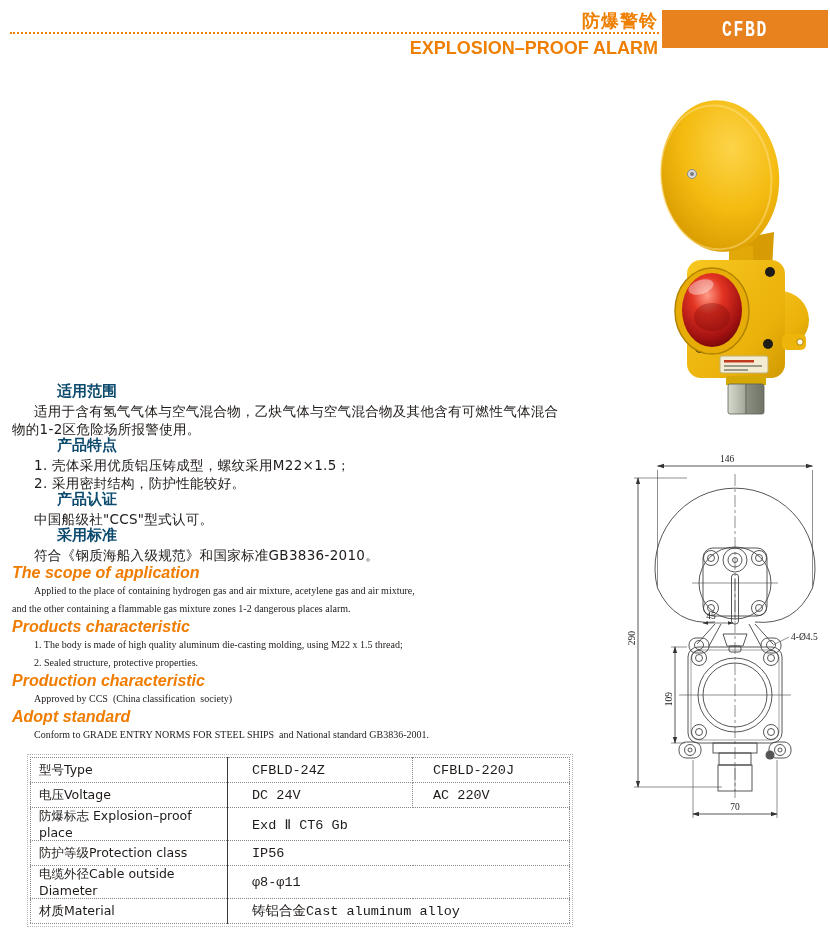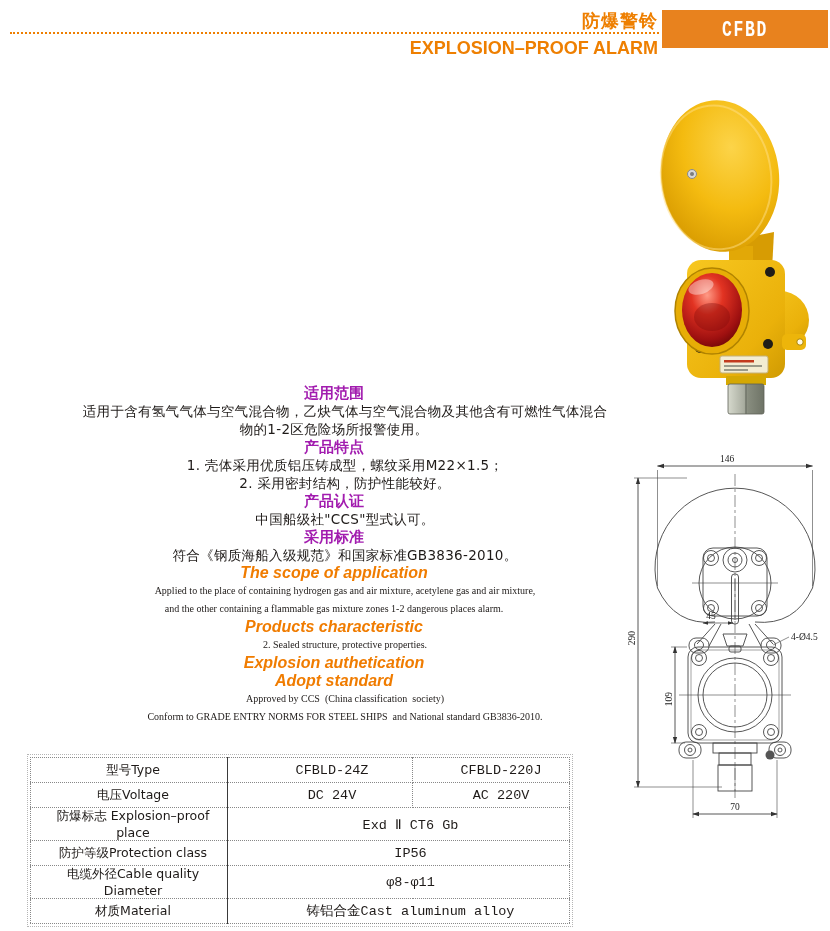--- a/index.html
+++ b/index.html
@@ -1,18 +1,18 @@
 <!DOCTYPE html>
 <html><head>
 <meta charset="utf-8">
 <style>
   html,body { margin:0; padding:0; background:#fff; }
   .page {
     position:relative; width:830px; height:931px; background:#ffffff;
-    font-family:"Liberation Serif", serif; color:#1e1a18; overflow:hidden;text-align:center;
+    font-family:"Liberation Serif", serif; color:#1e1a18; overflow:hidden;
   }
   
   .title-cn {
     position:absolute; top:9px; right:172px;
     font-family:"DejaVu Sans", sans-serif; font-weight:bold;
     font-size:18px; color:#ee7f01; letter-spacing:1px;
   }
   .header-rule {
     position:absolute; top:32px; left:10px; width:649px; height:0;
     border-top:2px dotted #ee7f01;
@@ -25,21 +25,21 @@
   .badge {
     position:absolute; top:10px; left:662px; width:166px; height:38px;
     background:#e8821e; color:#ffffff; display:flex; align-items:center; justify-content:center;
     font-family:Liberation Mono, monospace; font-weight:bold; font-size:20px;
     letter-spacing:2px; transform-origin:center; 
   }
   .badge span { display:inline-block; transform:scale(0.82,1.12); }
   
   .flow { position:absolute; left:12px; top:384px; width:644px; }
   .row { height:18px; line-height:18px; white-space:pre; overflow:visible; }
-  .h-cn { font-family:Liberation Serif, serif; font-weight:bold; font-size:15px; color:#a21caf; }
+  .h-cn { font-family:Liberation Mono, monospace; font-weight:bold; font-size:15px; color:#0c4a6e;margin-left:45px; }
   .h-en { font-family:"Liberation Sans", sans-serif; font-weight:bold; font-size:16px; color:#f07c00;font-style:italic; }
   .cn  { font-family:"DejaVu Sans", sans-serif; font-size:13.5px; letter-spacing:0.3px; }
   .en  { font-family:"Liberation Serif", serif; font-size:10px; }
   .ind { padding-left:22px; }
   
   .spec {
     position:absolute; left:30px; top:757px; width:540px;
     border-collapse:collapse; table-layout:fixed;
     font-size:13.5px;
     border:1px dotted #888; outline:1px dotted #b5b5b5; outline-offset:2px;
@@ -143,25 +143,26 @@
     <div class="row cn ind">1. 壳体采用优质铝压铸成型，螺纹采用M22×1.5；</div>
     <div class="row cn ind">2. 采用密封结构，防护性能较好。</div>
     <div class="row h-cn">产品认证</div>
     <div class="row cn ind">中国船级社"CCS"型式认可。</div>
     <div class="row h-cn">采用标准</div>
     <div class="row cn ind">符合《钢质海船入级规范》和国家标准GB3836-2010。</div>
     <div class="row h-en">The scope of application</div>
     <div class="row en ind">Applied to the place of containing hydrogen gas and air mixture, acetylene gas and air mixture,</div>
     <div class="row en">and the other containing a flammable gas mixture zones 1-2 dangerous places alarm.</div>
     <div class="row h-en">Products characteristic</div>
+    <div class="row en ind">1. The body is made of high quality aluminum die-casting molding, using M22 x 1.5 thread;</div>
     <div class="row en ind">2. Sealed structure, protective properties.</div>
-    <div class="row h-en">Explosion authetication</div>
+    <div class="row h-en">Production characteristic</div>
+    <div class="row en ind">Approved by CCS  (China classification  society)</div>
     <div class="row h-en">Adopt standard</div>
-    <div class="row en ind">Approved by CCS  (China classification  society)</div>
-    <div class="row en ind">Conform to GRADE ENTRY NORMS FOR STEEL SHIPS  and National standard GB3836-2010.</div>
+    <div class="row en ind">Conform to GRADE ENTRY NORMS FOR STEEL SHIPS  and National standard GB3836-2001.</div>
   </div>
 
   <svg class="drawing" width="203" height="383" viewBox="0 0 203 383">
     <defs>
       <marker id="arr" viewBox="0 0 10 10" refX="9" refY="5" markerWidth="8" markerHeight="8" orient="auto-start-reverse">
         <path d="M0,1.8 L10,5 L0,8.2 z" fill="#333"></path>
       </marker>
     </defs>
     <g stroke="#444" stroke-width="0.9" fill="none">
 
@@ -268,21 +269,21 @@
     </tr>
     <tr>
       <td class="lbl">防爆标志 Explosion–proof place</td>
       <td class="v1" colspan="2">Exd Ⅱ CT6 Gb</td>
     </tr>
     <tr>
       <td class="lbl">防护等级Protection class</td>
       <td class="v1" colspan="2">IP56</td>
     </tr>
     <tr>
-      <td class="lbl">电缆外径Cable quality Diameter</td>
+      <td class="lbl">电缆外径Cable outside Diameter</td>
       <td class="v1" colspan="2">φ8-φ11</td>
     </tr>
     <tr>
       <td class="lbl">材质Material</td>
       <td class="v1" colspan="2">铸铝合金Cast aluminum alloy</td>
     </tr>
   </tbody>
     </table>
 
 </div>

